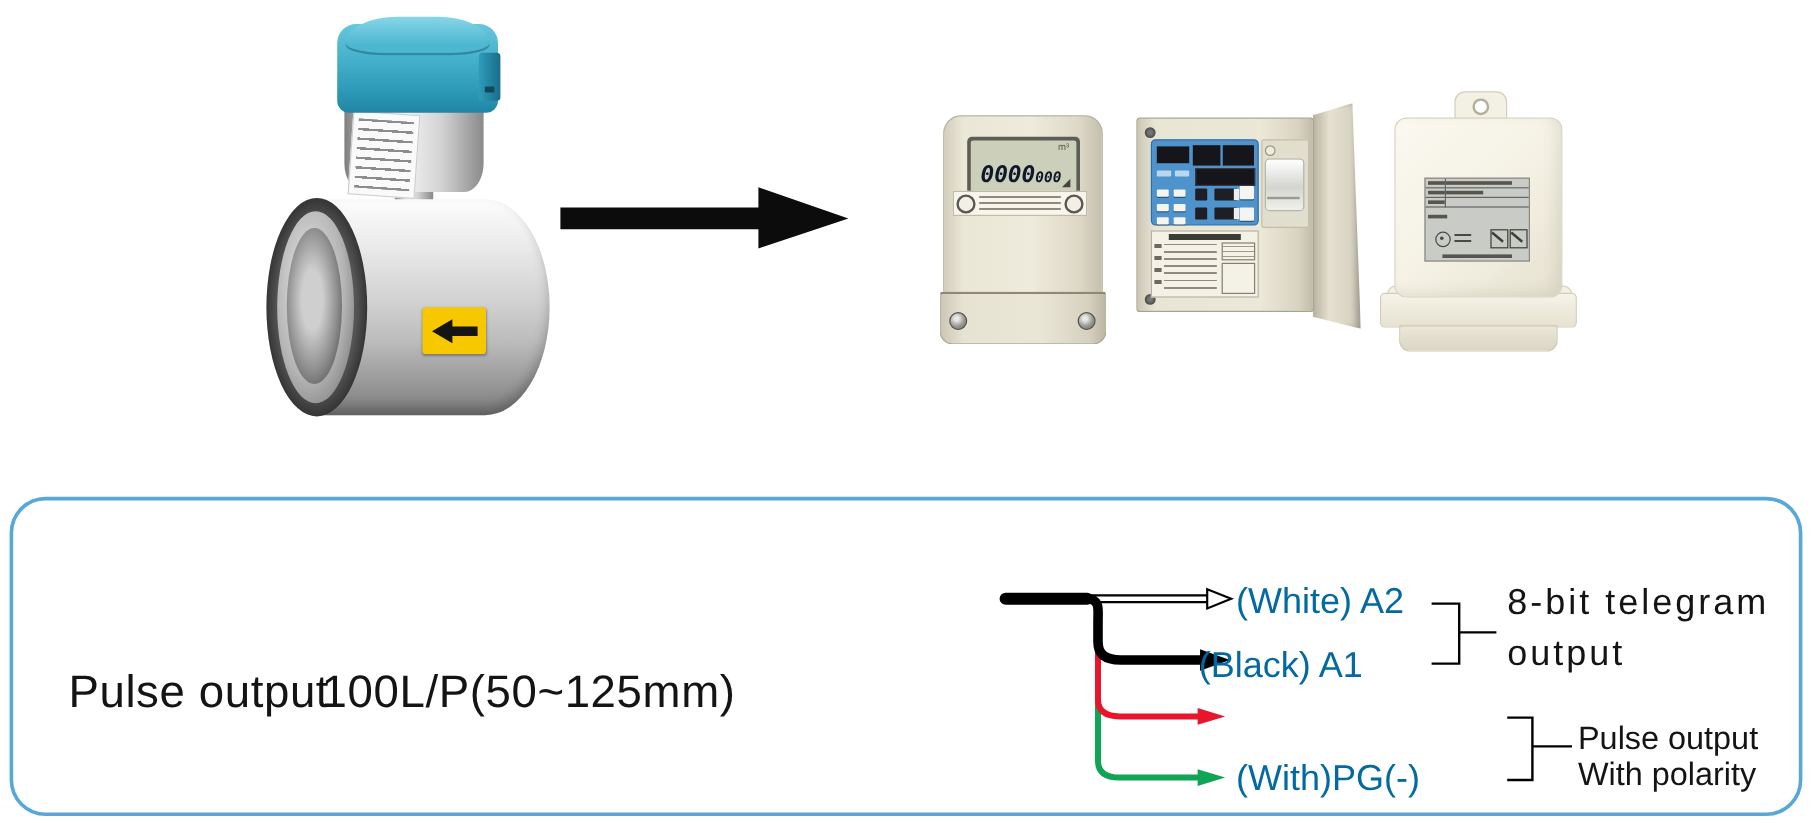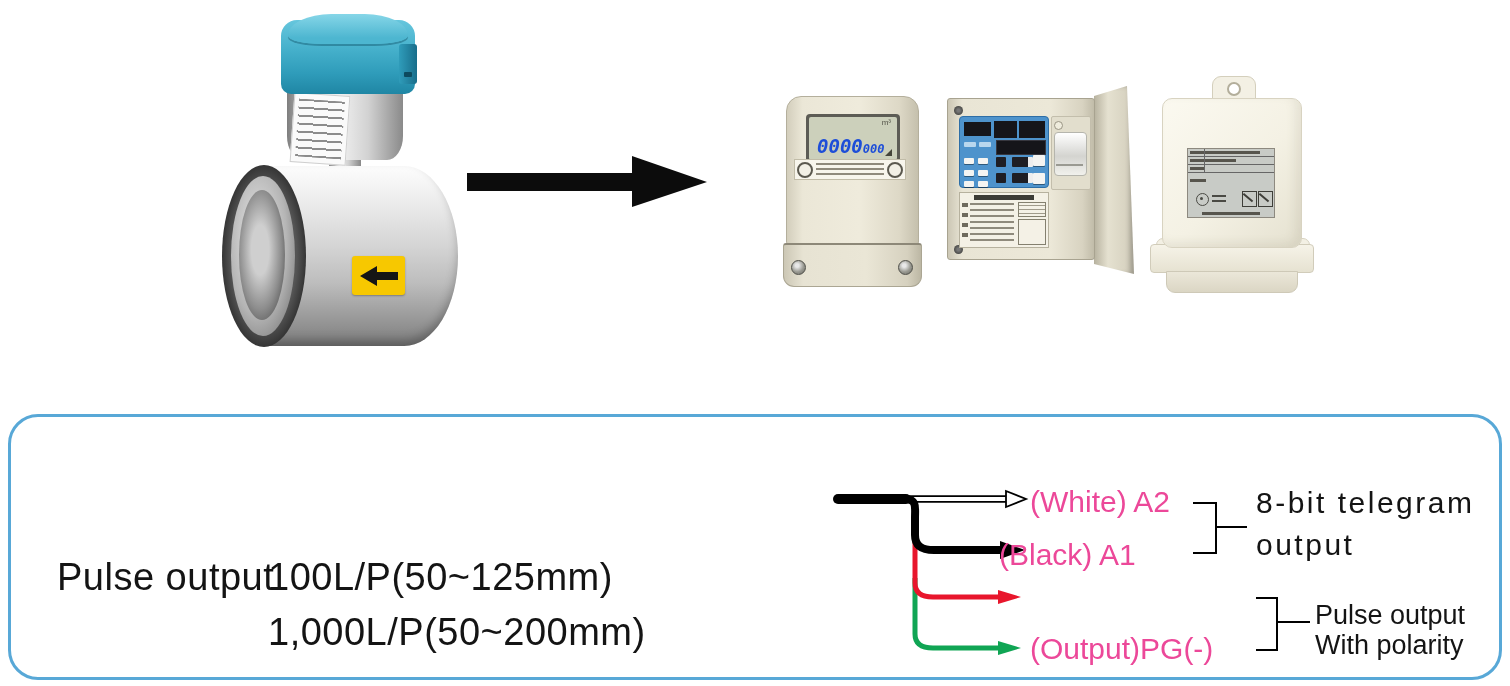--- a/index.html
+++ b/index.html
@@ -48,21 +48,21 @@
     background:linear-gradient(90deg,#d3cebc 0%,#ebe7d7 12%,#efebdc 55%,#ddd8c6 86%,#c5c0ad 100%);}
   .d1-bottom{left:783px;top:243px;width:137px;height:41px;border:1px solid #aba693;border-top:2px solid #8d8878;
     border-radius:3px 3px 11px 11px;
     background:linear-gradient(90deg,#ccc7b5,#e7e3d3 14%,#eae6d6 60%,#d6d1bf 90%,#bcb7a4);}
   .screw{width:13px;height:13px;border-radius:50%;border:1px solid #50504a;
     background:radial-gradient(circle at 40% 35%,#e8e8e8 15%,#9a9a92 55%,#6b6b64);}
   .d1-lcd-frame{left:806px;top:114px;width:88px;height:43px;background:#5d5c55;border-radius:4px;padding:3px;}
   .d1-lcd{position:relative;width:100%;height:100%;background:#ccd0bb;border-radius:2px;overflow:hidden;}
   .lcd-unit{position:absolute;right:6px;top:1px;font-size:8px;color:#55554a;}
   .lcd-digits{position:absolute;left:8px;bottom:4px;font-family:"DejaVu Sans Mono",monospace;
-    font-style:italic;font-weight:bold;color:#1d4ed8;line-height:1;}
+    font-style:italic;font-weight:bold;color:#0f172a;line-height:1;}
   .lcd-digits .big{font-size:19px;}
   .lcd-digits .small{font-size:12px;}
   .lcd-corner{position:absolute;right:5px;bottom:4px;width:0;height:0;
     border-bottom:7px solid #45453a;border-left:7px solid transparent;}
   .d1-strip{left:794px;top:159px;width:112px;height:21px;background:#f7f5ec;border:1px solid #c1bca8;
     display:flex;align-items:center;justify-content:space-between;padding:0 2px;box-sizing:border-box;}
   .d1-btn{width:12px;height:12px;border-radius:50%;border:2px solid #5b594f;background:#f2f0e6;}
   .d1-strip .tlines{width:68px;height:13px;
     background:repeating-linear-gradient(180deg,#8f8a7c 0 2px,transparent 2px 5px);}
 
@@ -115,21 +115,21 @@
   .d3-footer{position:absolute;left:14px;bottom:2px;width:58px;height:3px;background:#57554d;}
   .d3-base{left:1150px;top:244px;width:162px;height:27px;border:1px solid #d1ccba;border-radius:4px;
     background:linear-gradient(180deg,#f6f3e8,#e6e2d1);}
   .d3-bump{width:22px;height:13px;border:1px solid #d8d3c1;border-radius:7px;background:#f3f0e4;}
   .d3-lip{left:1166px;top:271px;width:130px;height:20px;border:1px solid #cec9b7;border-radius:0 0 9px 9px;
     background:linear-gradient(180deg,#ebe7d9,#dbd6c4);}
 
   
   .spec-box{left:8px;top:414px;width:1488px;height:260px;border:3px solid #58a8d7;border-radius:30px;background:#fff;}
   .spec-text{font-size:38px;line-height:40px;letter-spacing:0.5px;color:#141414;white-space:nowrap;}
-  .wire-label{font-size:30px;line-height:32px;color:#ec4899;white-space:nowrap;}
+  .wire-label{font-size:30px;line-height:32px;color:#0369a1;white-space:nowrap;}
   .grp1{font-size:30px;line-height:42px;letter-spacing:2.5px;color:#141414;white-space:nowrap;}
   .grp2{font-size:27px;line-height:30px;color:#141414;white-space:nowrap;}
 </style>
 </head>
 <body>
 
 <div class="canvas">
 
   <div>
     <div class="abs fm-stem-collar"></div>
@@ -239,42 +239,41 @@
       <div class="d3-mark-r" style="left:54px;"></div>
       <div class="d3-mark-r" style="left:70px;"></div>
       <div class="d3-footer"></div>
     </div>
   </div>
 
   <div class="abs spec-box"></div>
 
   <div class="abs spec-text" style="left:57px;top:557px;">Pulse output</div>
   <div class="abs spec-text" style="left:268px;top:557px;">100L/P(50~125mm)</div>
-  <div class="abs spec-text" style="left:268px;top:612px;">1,000L/P(50~200mm)</div>
 
 
   <svg class="abs" style="left:830px;top:480px;" width="200" height="200" viewBox="0 0 200 200">
 
     <path d="M85,98 L85,154 C85,164 92,168 103,168 L170,168" fill="none" stroke="#10a554" stroke-width="5"></path>
     <polygon points="168,161 191,168 168,175" fill="#10a554"></polygon>
 
     <path d="M85,55 L85,103 C85,113 92,117 103,117 L170,117" fill="none" stroke="#e8162c" stroke-width="5"></path>
     <polygon points="168,110 191,117 168,124" fill="#e8162c"></polygon>
 
     <path d="M8,19 H76" fill="none" stroke="#000" stroke-width="10" stroke-linecap="round"></path>
     <path d="M76,19 C87,20 85,27 85,38 L85,55 C85,66 92,70 104,70 L172,70" fill="none" stroke="#000" stroke-width="8"></path>
     <polygon points="170,61 195,70 170,79" fill="#000"></polygon>
 
     <path d="M76,16.2 H176 M76,21.8 H176" fill="none" stroke="#000" stroke-width="1.8"></path>
     <polygon points="176,11 196,19 176,27" fill="#ffffff" stroke="#000" stroke-width="1.8"></polygon>
   </svg>
 
   <div class="abs wire-label" style="left:1030px;top:486px;">(White) A2</div>
   <div class="abs wire-label" style="left:999px;top:539px;">(Black) A1</div>
-  <div class="abs wire-label" style="left:1030px;top:633px;">(Output)PG(-)</div>
+  <div class="abs wire-label" style="left:1030px;top:633px;">(With)PG(-)</div>
 
   <svg class="abs" style="left:1185px;top:490px;" width="130" height="170" viewBox="0 0 130 170">
     <path d="M8,13 H31 V63 H8" fill="none" stroke="#000" stroke-width="2"></path>
     <path d="M31,37 H62" fill="none" stroke="#000" stroke-width="2"></path>
     <path d="M71,108 H92 V160 H71" fill="none" stroke="#000" stroke-width="2"></path>
     <path d="M92,132 H125" fill="none" stroke="#000" stroke-width="2"></path>
   </svg>
 
   <div class="abs grp1" style="left:1256px;top:482px;">
     <div>8-bit telegram</div>

